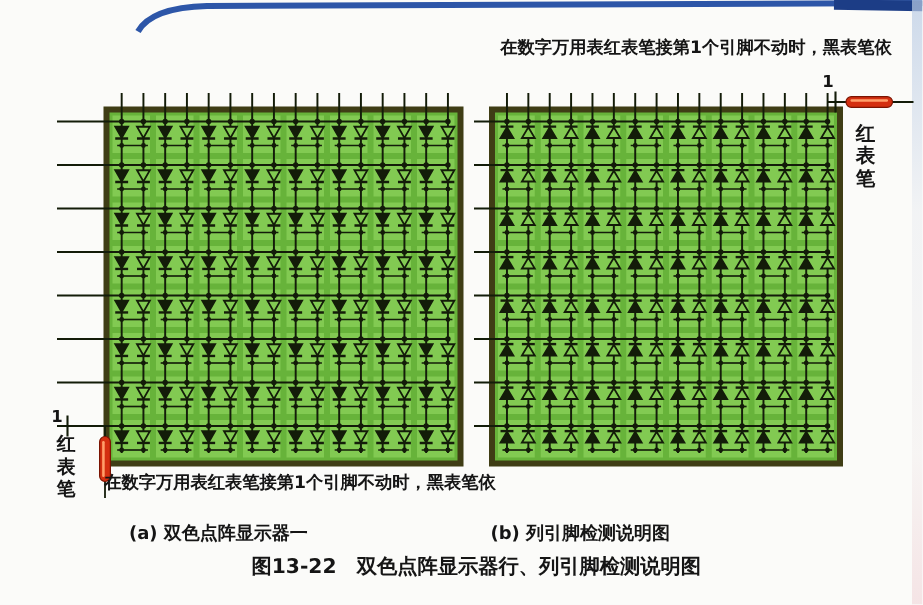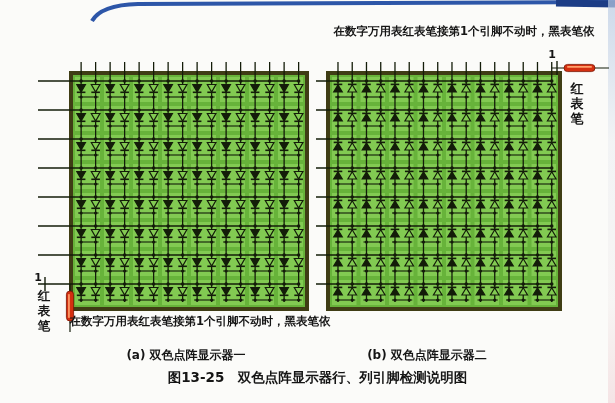--- a/index.html
+++ b/index.html
@@ -16,21 +16,21 @@
   .ann{
     position:absolute;font-weight:bold;color:#151515;
     font-size:11.5px;line-height:15px;text-align:center;white-space:nowrap;
   }
   #ann-top{left:316px;top:24px;width:296px;}
   #ann-bottom{left:52px;top:314px;width:296px;line-height:14px;}
   .matrix{position:absolute;}
   #matrix-1{left:30px;top:58px;}
   #matrix-2{left:300px;top:40px;}
   .subcap{
-    position:absolute;top:347px;width:200px;text-align:center;
+    position:absolute;top:347px;width:200px;
     font-weight:bold;font-size:12px;color:#151515;white-space:nowrap;
   }
   #cap-a{left:86px;}
   #cap-b{left:327px;}
   .figcap{
     position:absolute;left:60px;top:369px;width:515px;text-align:center;
     font-weight:bold;font-size:13.5px;color:#151515;white-space:nowrap;
   }
 </style>
 </head>
@@ -1421,16 +1421,16 @@
         <text x="277" y="68" font-size="13" text-anchor="middle">表</text>
         <text x="277" y="83" font-size="13" text-anchor="middle">笔</text>
       </g>
     </svg>
 
   <div class="ann" id="ann-bottom">
     <div>在数字万用表红表笔接第1个引脚不动时，黑表笔依</div>
   </div>
 
   <div class="subcap" id="cap-a">(a) 双色点阵显示器一</div>
-  <div class="subcap" id="cap-b">(b) 双色点阵显示器二</div>
-  <div class="figcap">图13-25　双色点阵显示器行、列引脚检测说明图</div>
+  <div class="subcap" id="cap-b">(b) 列引脚检测说明图</div>
+  <div class="figcap">图13-22　双色点阵显示器行、列引脚检测说明图</div>
 
 </div>
 
 </body></html>

